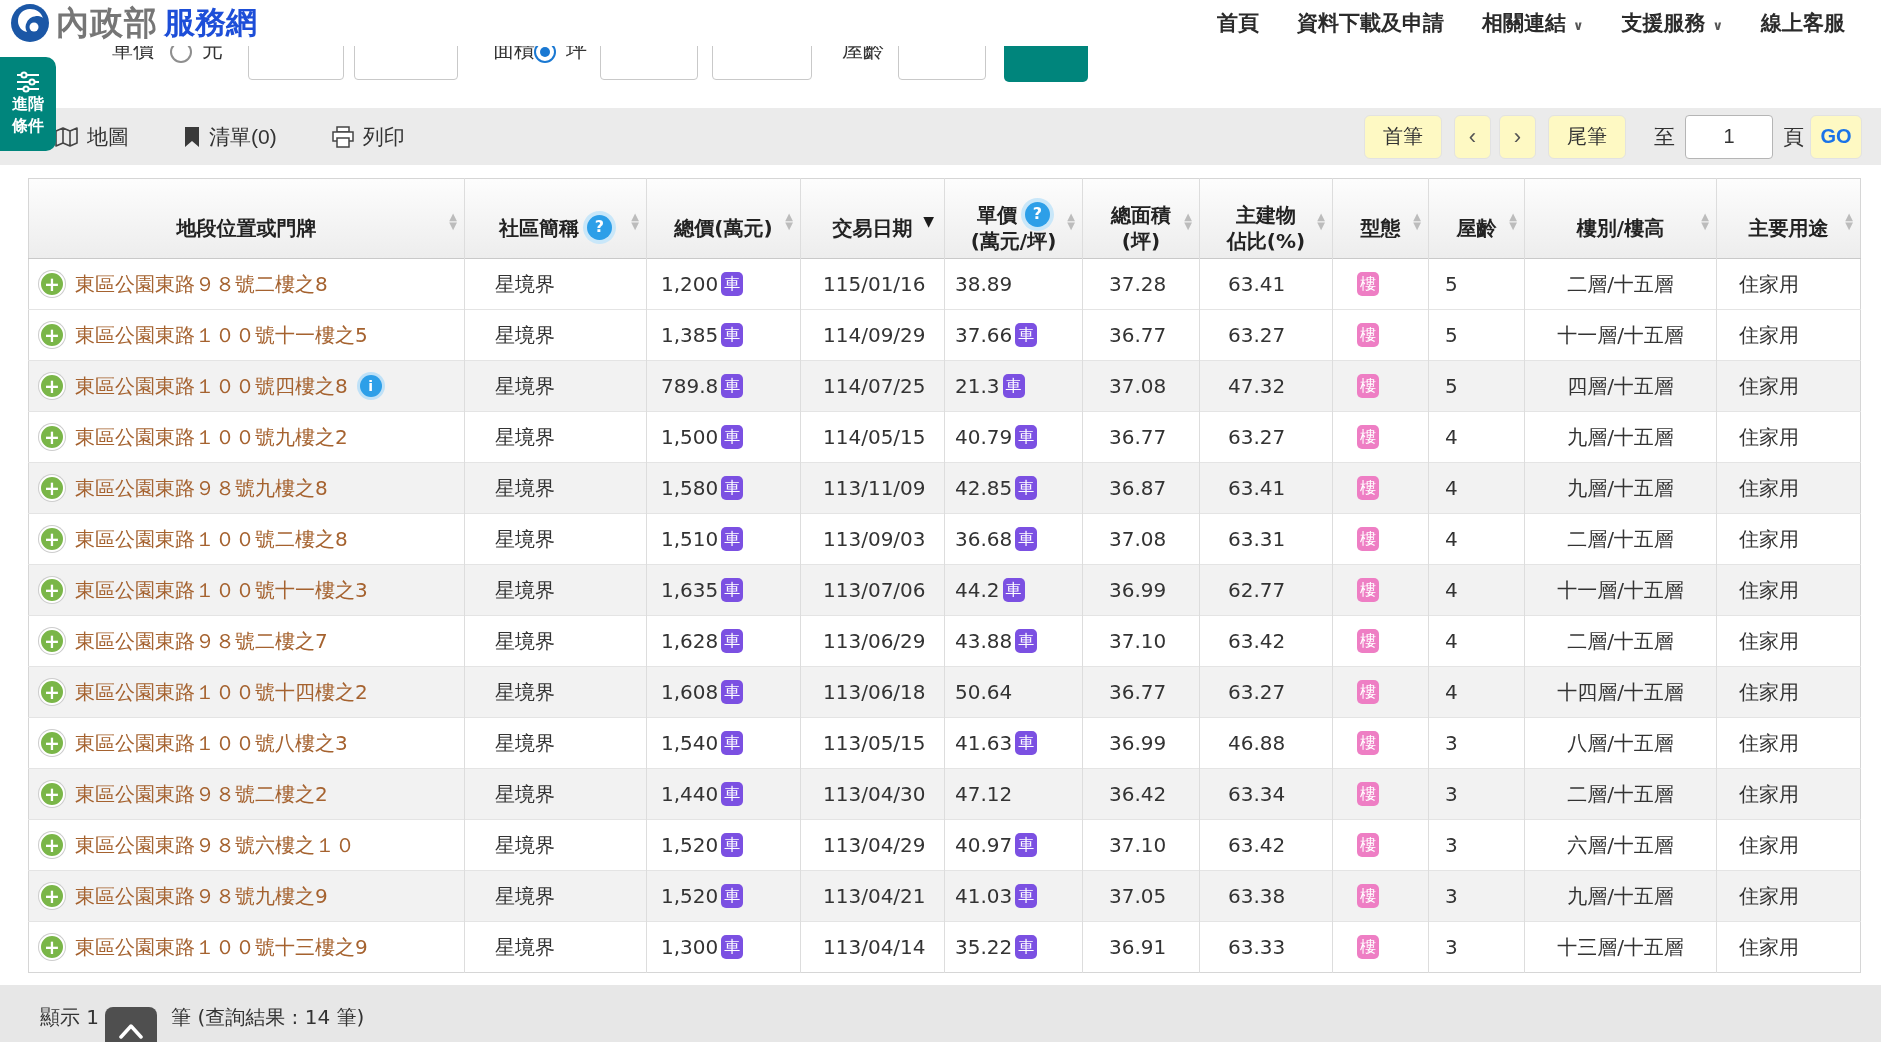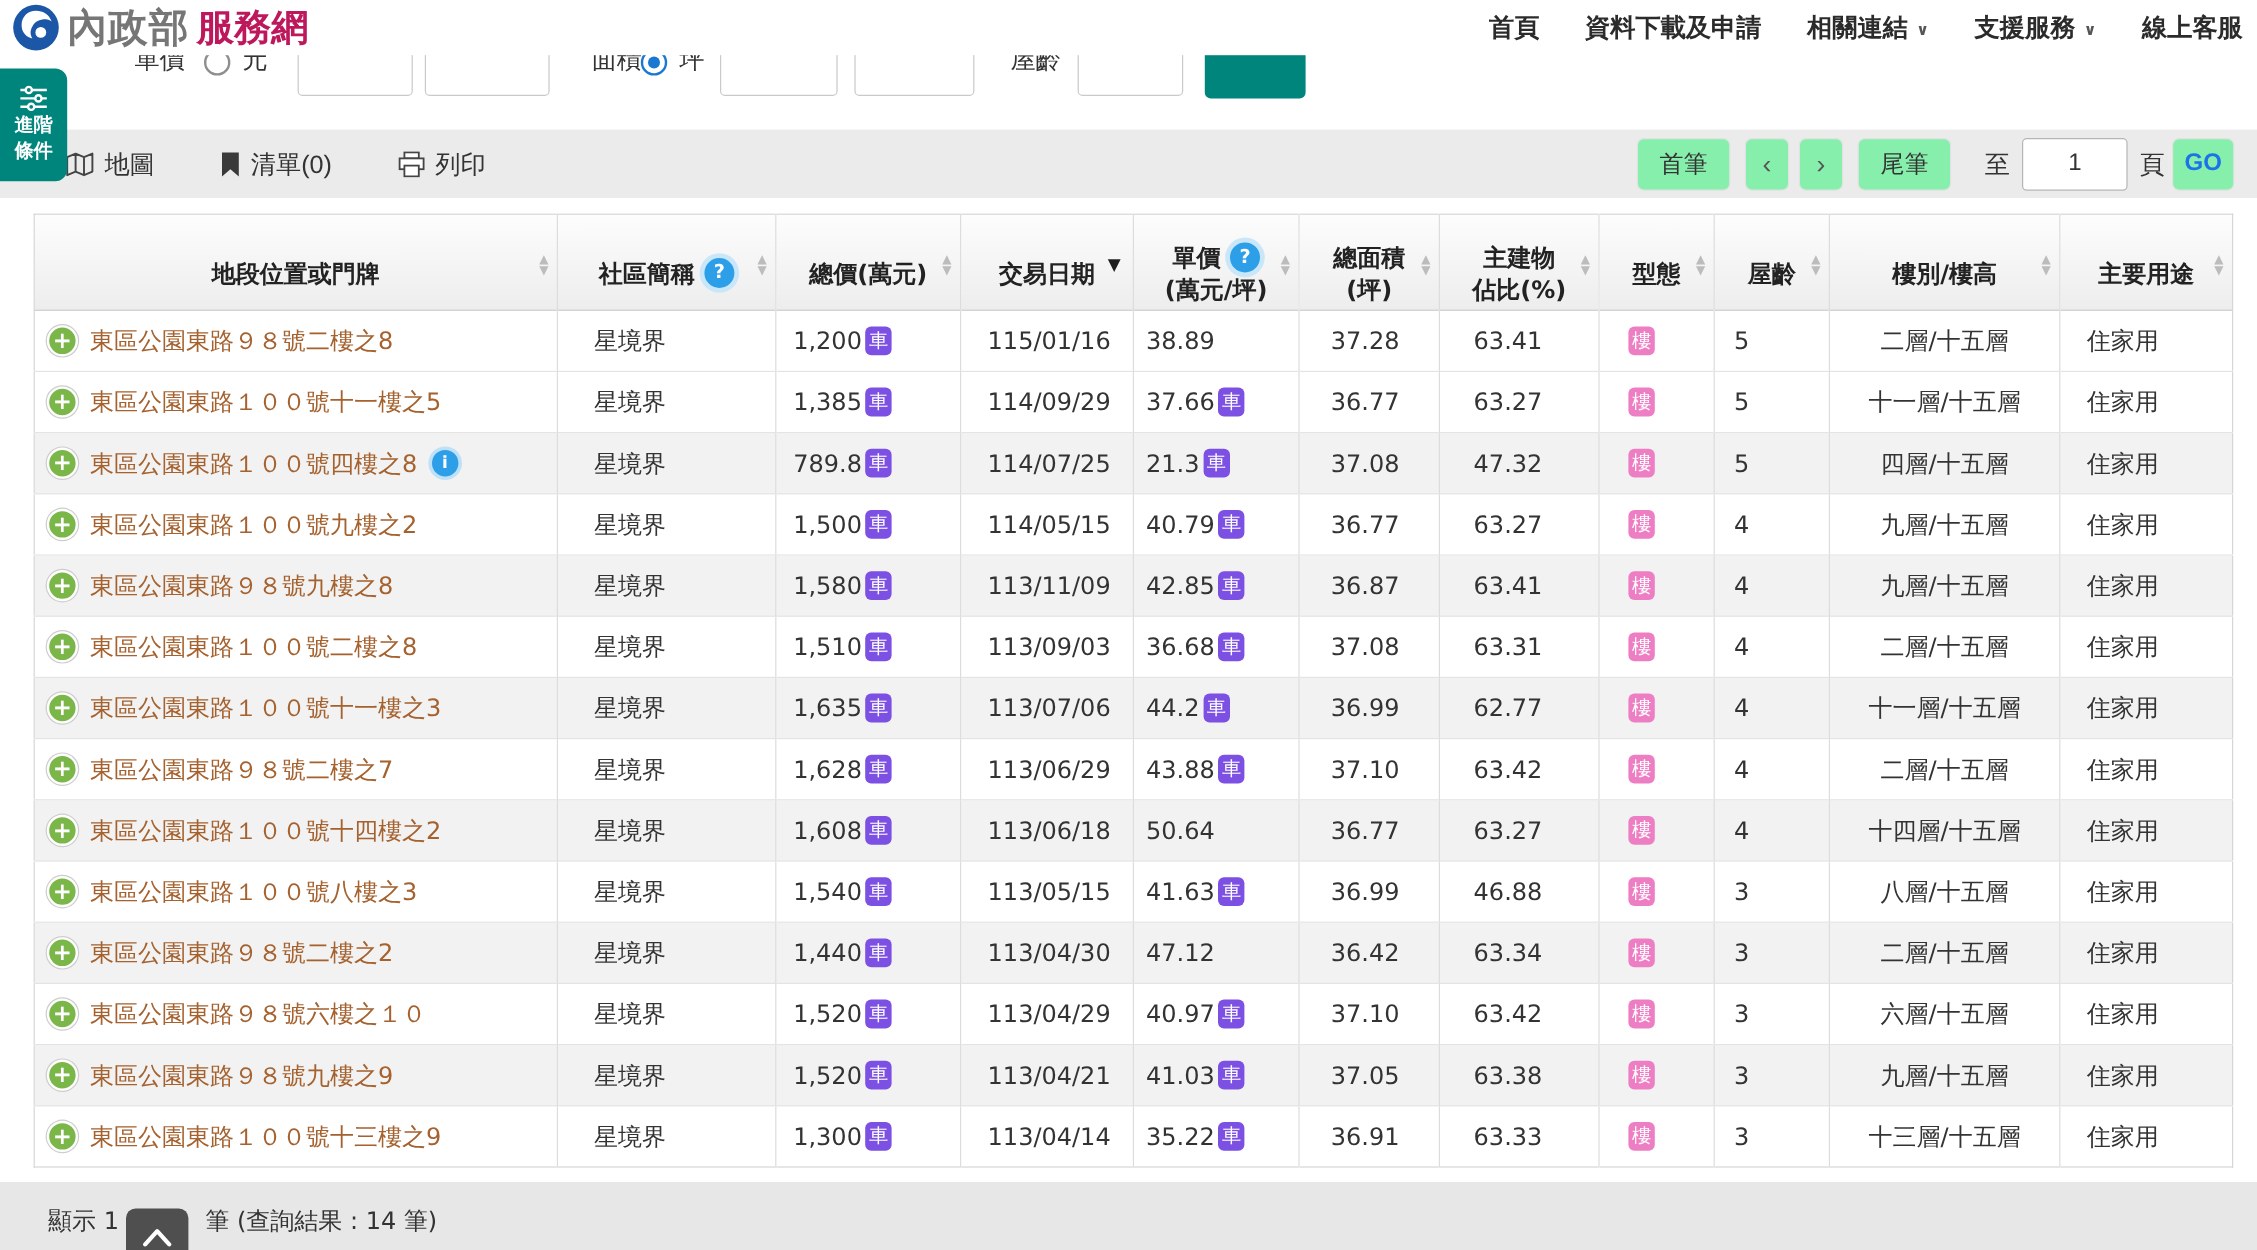--- a/index.html
+++ b/index.html
@@ -4,26 +4,26 @@
 <style>
   * { margin:0; padding:0; box-sizing:border-box; }
   html,body { background:#fff; }
   .page {
     position:relative; width:1881px; height:1042px; background:#fff; overflow:hidden;
     font-family:"DejaVu Sans","Liberation Sans",sans-serif; color:#333;
   }
   
   .site-header {
     position:absolute; top:0; left:0; right:0; height:46px; background:#fff; z-index:6;
-    display:flex; align-items:center; justify-content:space-between; padding:0 12px 0 10px;
+    display:flex; align-items:center; justify-content:space-between; padding:0 36px 0 10px;
   }
   .brand { display:flex; align-items:center; gap:6px; }
   .brand .agency { font-size:33px; font-weight:700; color:#767676; letter-spacing:1px; }
   .brand .t-blue { font-size:31px; font-weight:700; color:#2D9AE8; }
-  .brand .t-orange { font-size:31px; font-weight:700; color:#be185d; }
+  .brand .t-orange { font-size:31px; font-weight:700; color:#1d4ed8; }
   .main-nav { display:flex; align-items:center; gap:38px; }
   .nav-item { display:flex; align-items:center; font-size:21px; font-weight:600; color:#2b2b2b; cursor:pointer; text-decoration:none; }
   .nav-item .caret { font-size:13px; color:#555; margin-left:7px; margin-top:4px; }
   
   .filter-strip { position:absolute; top:0; left:0; right:0; height:90px; z-index:1; background:#fff; }
   .f-label { position:absolute; font-size:21px; color:#333; }
   .f-radio { position:absolute; width:22px; height:22px; border:2px solid #8e8e8e; border-radius:50%; background:#fff; }
   .f-radio.sel { border-color:#1a78d2; }
   .f-radio.sel::after { content:""; position:absolute; left:4px; top:4px; width:10px; height:10px; border-radius:50%; background:#1a78d2; }
   .f-input { position:absolute; height:46px; border:1px solid #c9c9c9; border-radius:4px; background:#fff; font-size:18px; padding:0 8px; }
@@ -37,21 +37,21 @@
     font-size:16px; font-weight:600;
   }
   
   .toolbar {
     position:absolute; top:108px; left:0; right:0; height:57px; background:#ebebeb; z-index:2;
     display:flex; align-items:center; padding-left:54px;
   }
   .tool-btn { display:flex; align-items:center; gap:8px; margin-right:54px; cursor:pointer; font-size:21px; color:#333; background:none; border:none; }
   .pager { margin-left:auto; display:flex; align-items:center; margin-right:19px; }
   .chip {
-    background:#86efac; border:1px solid #e2e2e2; border-radius:6px; height:44px;
+    background:#fef9c3; border:1px solid #e2e2e2; border-radius:6px; height:44px;
     display:inline-flex; align-items:center; justify-content:center;
     font-size:20px; color:#333; cursor:pointer;
   }
   .chip.wide { width:78px; } .chip.narrow { width:37px; font-size:22px; color:#555; }
   .chip.go { width:52px; color:#1a73e8; font-weight:700; }
   .pager .lbl { font-size:21px; color:#333; }
   .page-input { width:88px; height:44px; border:1px solid #b5b5b5; border-radius:4px; text-align:center; font-size:20px; color:#333; }
   
   .table-wrap { position:absolute; top:178px; left:28px; z-index:1; }
   table.results { border-collapse:collapse; table-layout:fixed; width:1832px; border:1px solid #d6d6d6; background:#fff; }

